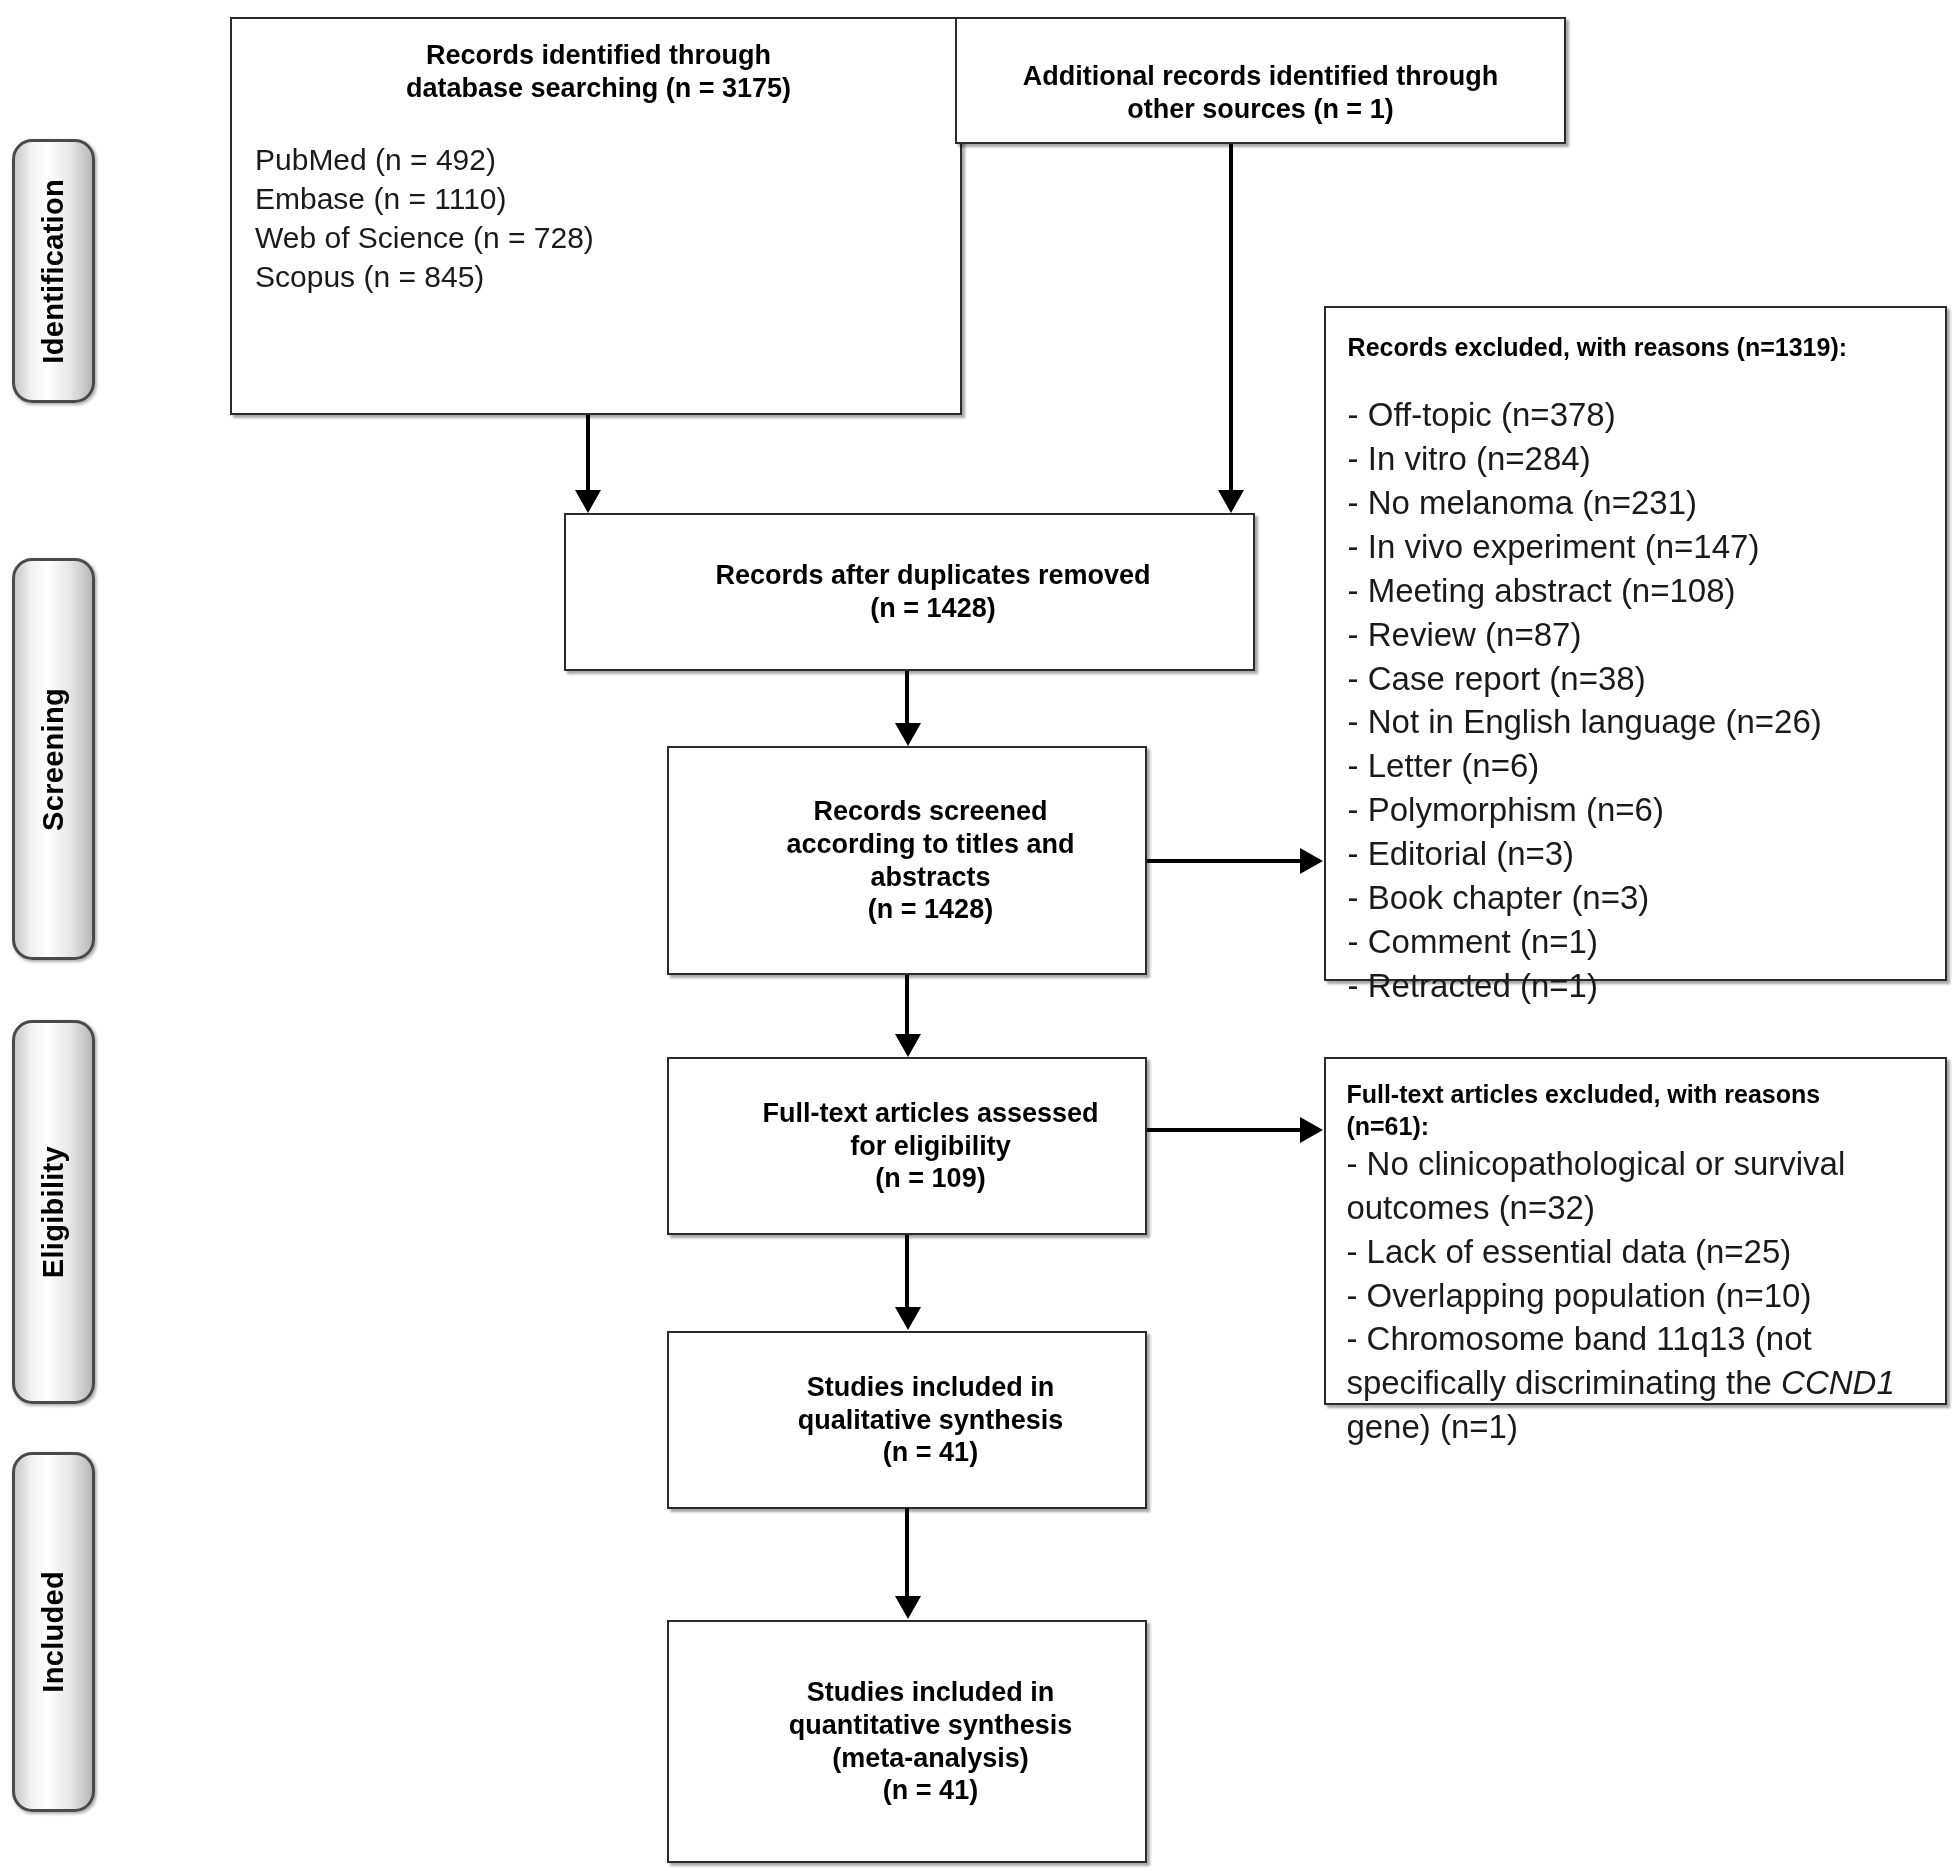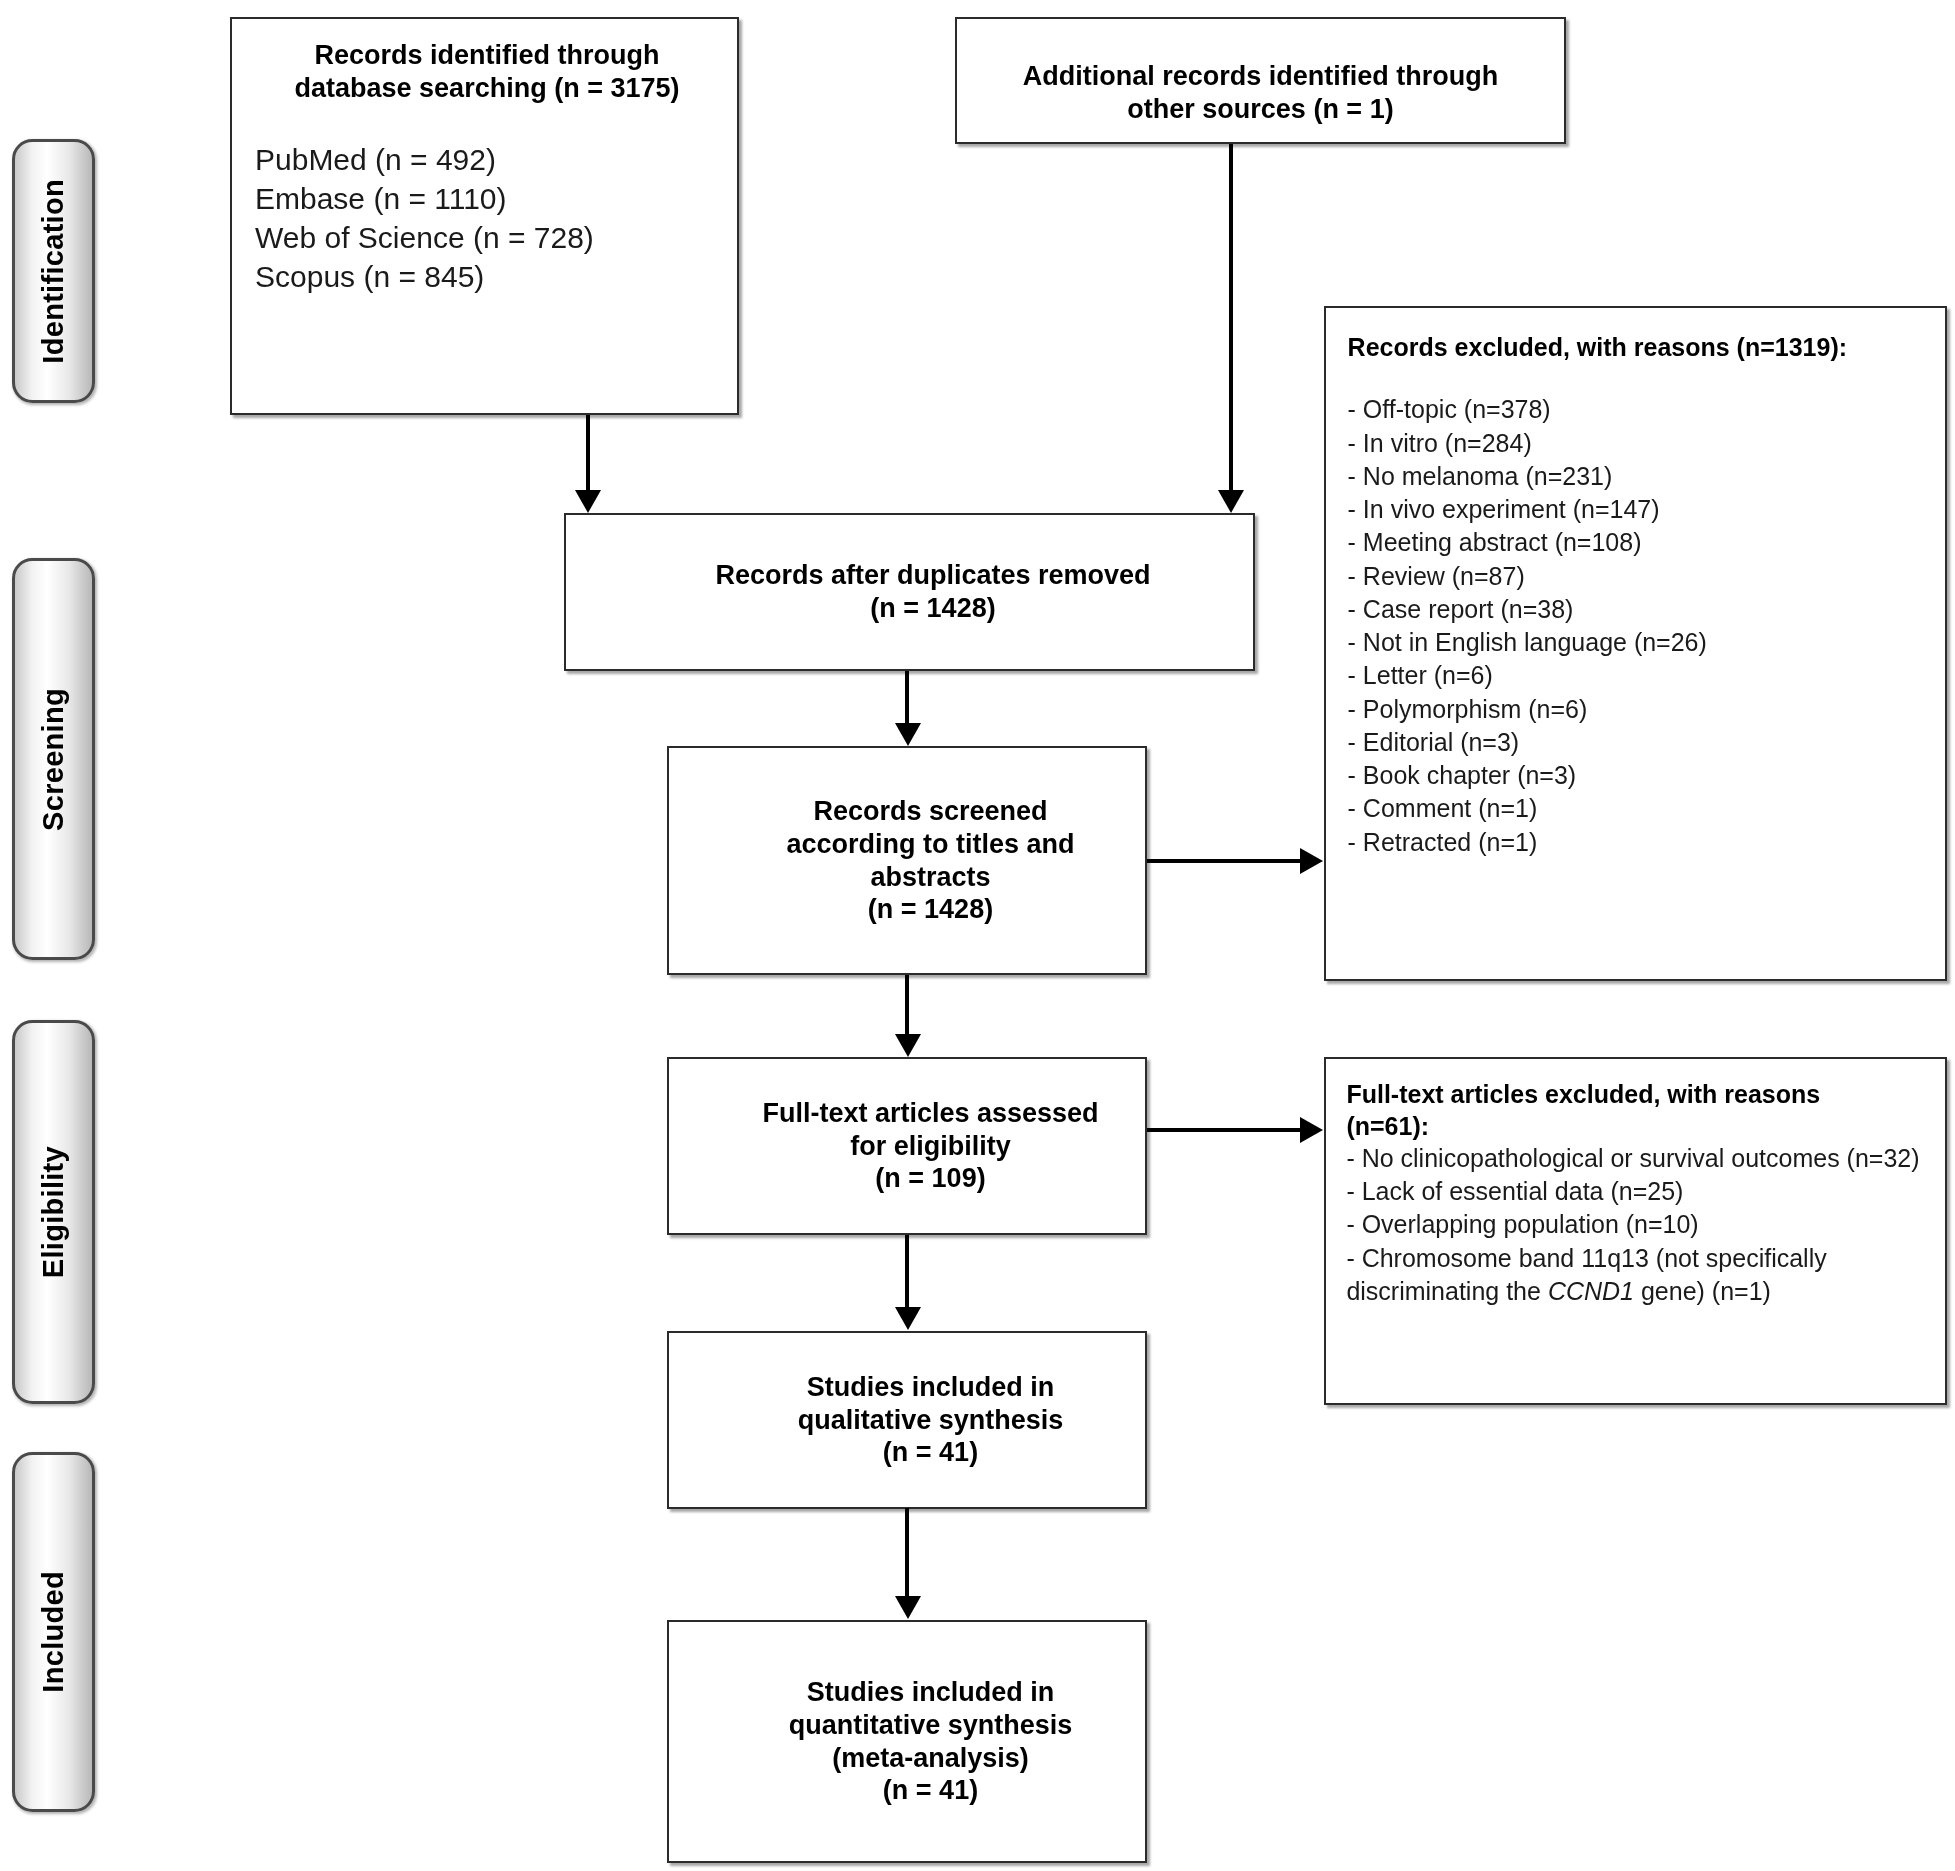--- a/index.html
+++ b/index.html
@@ -76,21 +76,21 @@
   .plain {
     font-weight: normal;
     font-size: 30px;
     line-height: 1.30;
     color: #1a1a1a;
     text-align: left;
     white-space: nowrap;
   }
   .reason {
     font-weight: normal;
-    font-size: 25px;
+    font-size: 33px;
     line-height: 1.33;
     color: #1a1a1a;
     text-align: left;
   }
   .reason-wrap {
     white-space: normal;
   }
   .italic { font-style: italic; }
 
   
@@ -146,21 +146,21 @@
   </div>
 
   <div class="stage" id="stage-eligibility" style="left:12px; top:1020px; width:77px; height:378px;">
     <span class="stage-label">Eligibility</span>
   </div>
 
   <div class="stage" id="stage-included" style="left:12px; top:1452px; width:77px; height:354px;">
     <span class="stage-label">Included</span>
   </div>
 
-  <div class="box" id="box-identified" style="left:230px; top:17px; width:509px; height:398px;">
+  <div class="box" id="box-identified" style="left:230px; top:17px; width:732px; height:398px;">
     <div class="box-inner">
       <div class="title">
         <div>Records identified through</div>
         <div>database searching (n = 3175)</div>
       </div>
       <div>
         <div class="plain">PubMed (n = 492)</div>
         <div class="plain">Embase (n = 1110)</div>
         <div class="plain">Web of Science (n = 728)</div>
         <div class="plain">Scopus (n = 845)</div>

